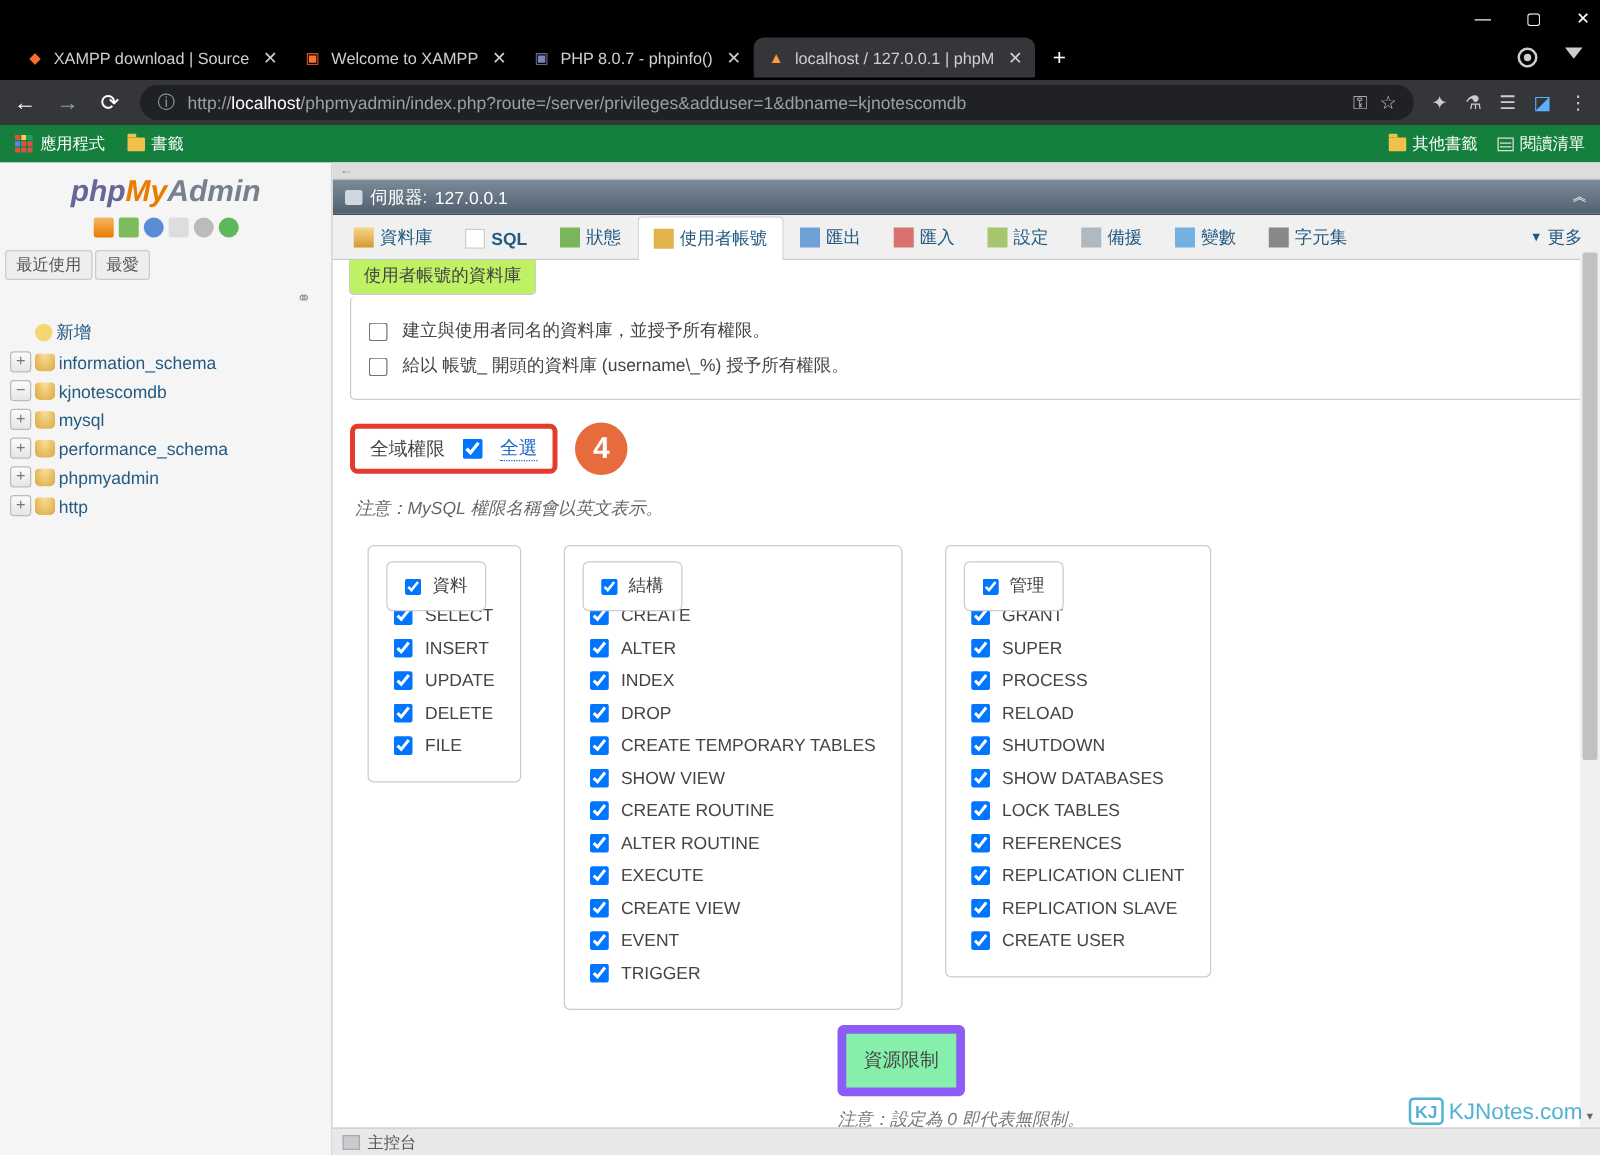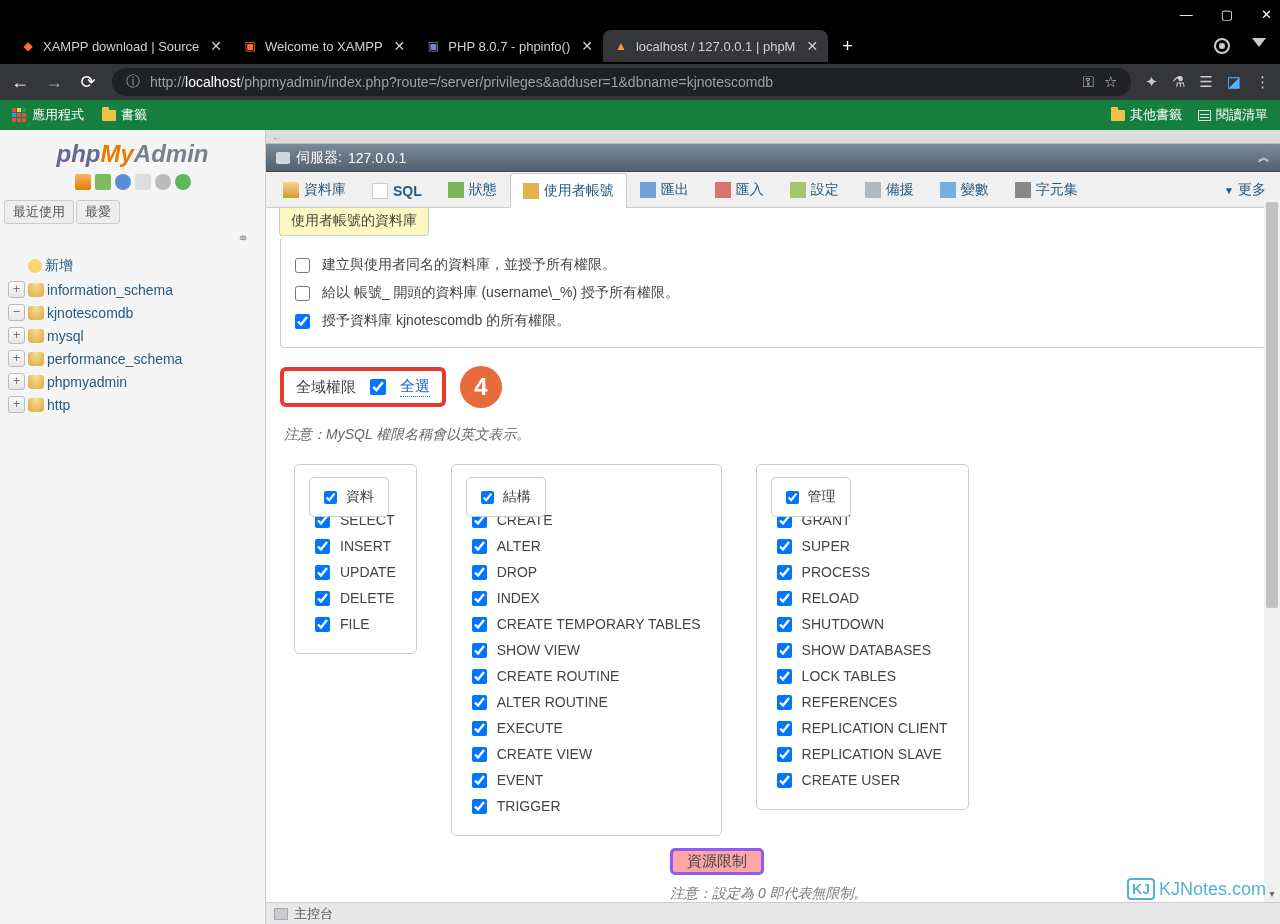--- a/index.html
+++ b/index.html
@@ -91,38 +91,38 @@
 .ti.import{background:#d9716f;}
 .ti.settings{background:#a6c56d;}
 .ti.rep{background:#b0b8c0;}
 .ti.vars{background:#74b1e0;}
 .ti.charset{background:#888;}
 .nav-tabs .more{margin-left:auto;padding:8px 14px;color:#235a81;display:flex;align-items:center;gap:4px;}
 
 .panel-body { flex: 1; padding: 0 14px 8px; overflow: auto; color: #444; font-size: 14px; position:relative; }
 
 .fieldset1 { border: 1px solid #ccc; border-radius: 4px; border-top:none; padding: 14px 14px 12px; margin-bottom: 18px; }
-.legend-tab { display:inline-block; border:1px solid #ccc; border-top:none; border-radius:0 0 4px 4px; padding:5px 11px; font-size:14px; background:#fef9c3; margin-left:-1px; position:relative; top:-1px; }
+.legend-tab { display:inline-block; border:1px solid #ccc; border-top:none; border-radius:0 0 4px 4px; padding:5px 11px; font-size:14px; background:#bef264; margin-left:-1px; position:relative; top:-1px; }
 .cb-row { display: flex; align-items: center; gap: 12px; padding: 5px 0; }
 .cb-row input[type=checkbox]{width:15px;height:15px;}
 
 .global-box { display: inline-flex; align-items: center; gap: 14px; border: 4px solid #e43b2c; border-radius: 6px; padding: 6px 12px; font-size: 15px; }
 .global-box input{width:16px;height:16px;}
 .global-link { color: #2065c7; border-bottom:1px dotted #2065c7; }
 .badge4 { width: 42px; height: 42px; background: #e76b3c; border-radius: 50%; color: #fff; font-size: 24px; font-weight: bold; display: inline-flex; align-items: center; justify-content: center; margin-left: 14px; vertical-align: middle; }
 
 .note { font-style: italic; color: #666; margin: 18px 0 20px 4px; font-size:14px; }
 
 .priv-groups { display: flex; gap: 34px; align-items: flex-start; padding-left: 14px; }
 .priv-group { border: 1px solid #ccc; border-radius: 5px; padding: 42px 20px 16px 20px; position: relative; }
 .gtitle-inner{ border:1px solid #ccc; border-radius:5px; padding:10px 14px; display:flex; align-items:center; gap:9px; background:#fff; position:absolute; top:12px; left:14px; }
 .priv-item { display: flex; align-items: center; gap: 10px; padding: 5px 0; font-family: "Consolas", monospace; font-size: 14px; color: #444; }
 .priv-item input{width:15px;height:15px;}
 
-.resource-box { display:inline-block; border:3px solid #8b5cf6; border-radius:5px; padding:1px 14px; margin-top:12px; margin-left:390px; background:#fca5a5; font-size:15px; }
+.resource-box { display:inline-block; border:7px solid #8b5cf6; border-radius:5px; padding:12px 14px; margin-top:12px; margin-left:390px; background:#86efac; font-size:15px; }
 .note2 { font-style:italic; color:#777; font-size:14px; margin-top:10px; margin-left:390px;}
 
 .console-bar { position: absolute; bottom: 0; left: 266px; right: 0; height: 22px; background: #e8e8e8; border-top: 1px solid #ccc; display: flex; align-items: center; gap: 6px; padding-left: 8px; font-size: 13px; color: #555; }
 .console-bar .ci{width:14px;height:12px;background:#c8ccd0;border:1px solid #aaa;}
 
 .watermark { position:absolute; bottom:24px; right:14px; color:#33a5cc; font-family:"Comic Sans MS",cursive; font-size:18px; display:flex;align-items:center;gap:4px; opacity:0.85;}
 .watermark .kj{border:2px solid #33a5cc;padding:1px 3px;border-radius:4px;font-weight:bold;font-size:14px;}
 
 
 .sb{position:absolute;right:0;top:202px;width:16px;bottom:22px;background:#f0f0f0;}
@@ -331,24 +331,20 @@
       <span class="legend-tab">使用者帳號的資料庫</span>
       <div class="fieldset1">
         <label class="cb-row">
             <input type="checkbox" style="">
             <span>建立與使用者同名的資料庫，並授予所有權限。</span>
           </label>
         <label class="cb-row">
             <input type="checkbox" style="">
             <span>給以 帳號_ 開頭的資料庫 (username\_%) 授予所有權限。</span>
           </label>
-        <label class="cb-row">
-            <input type="checkbox" checked="" style="">
-            <span>授予資料庫 kjnotescomdb 的所有權限。</span>
-          </label>
       </div>
 
       <div style="display:flex;align-items:center;">
         <span class="global-box">
           <span>全域權限</span>
           <input type="checkbox" checked="" style="">
           <span class="global-link">全選</span>
         </span>
         <span class="badge4">4</span>
       </div>
@@ -390,25 +386,25 @@
         <label class="priv-item">
               <input type="checkbox" checked="" style="">
               <span>CREATE</span>
             </label>
             <label class="priv-item">
               <input type="checkbox" checked="" style="">
               <span>ALTER</span>
             </label>
             <label class="priv-item">
               <input type="checkbox" checked="" style="">
+              <span>INDEX</span>
+            </label>
+            <label class="priv-item">
+              <input type="checkbox" checked="" style="">
               <span>DROP</span>
-            </label>
-            <label class="priv-item">
-              <input type="checkbox" checked="" style="">
-              <span>INDEX</span>
             </label>
             <label class="priv-item">
               <input type="checkbox" checked="" style="">
               <span>CREATE TEMPORARY TABLES</span>
             </label>
             <label class="priv-item">
               <input type="checkbox" checked="" style="">
               <span>SHOW VIEW</span>
             </label>
             <label class="priv-item">

